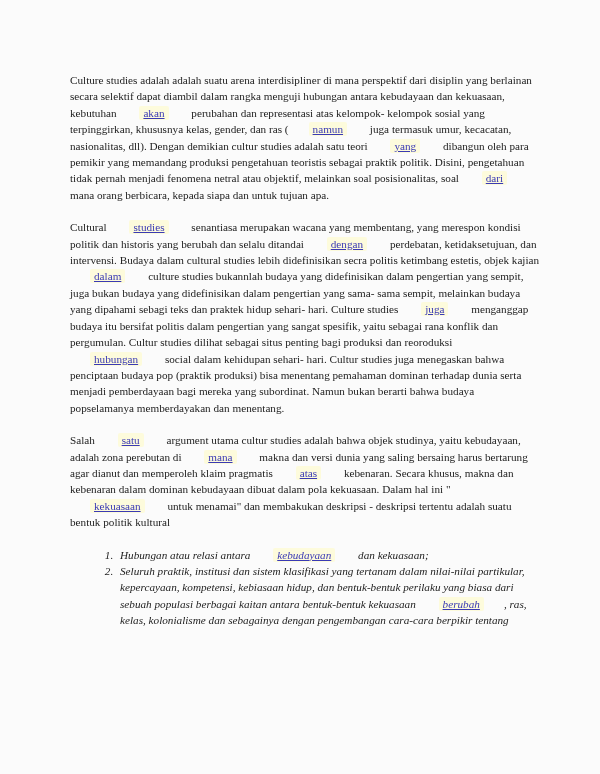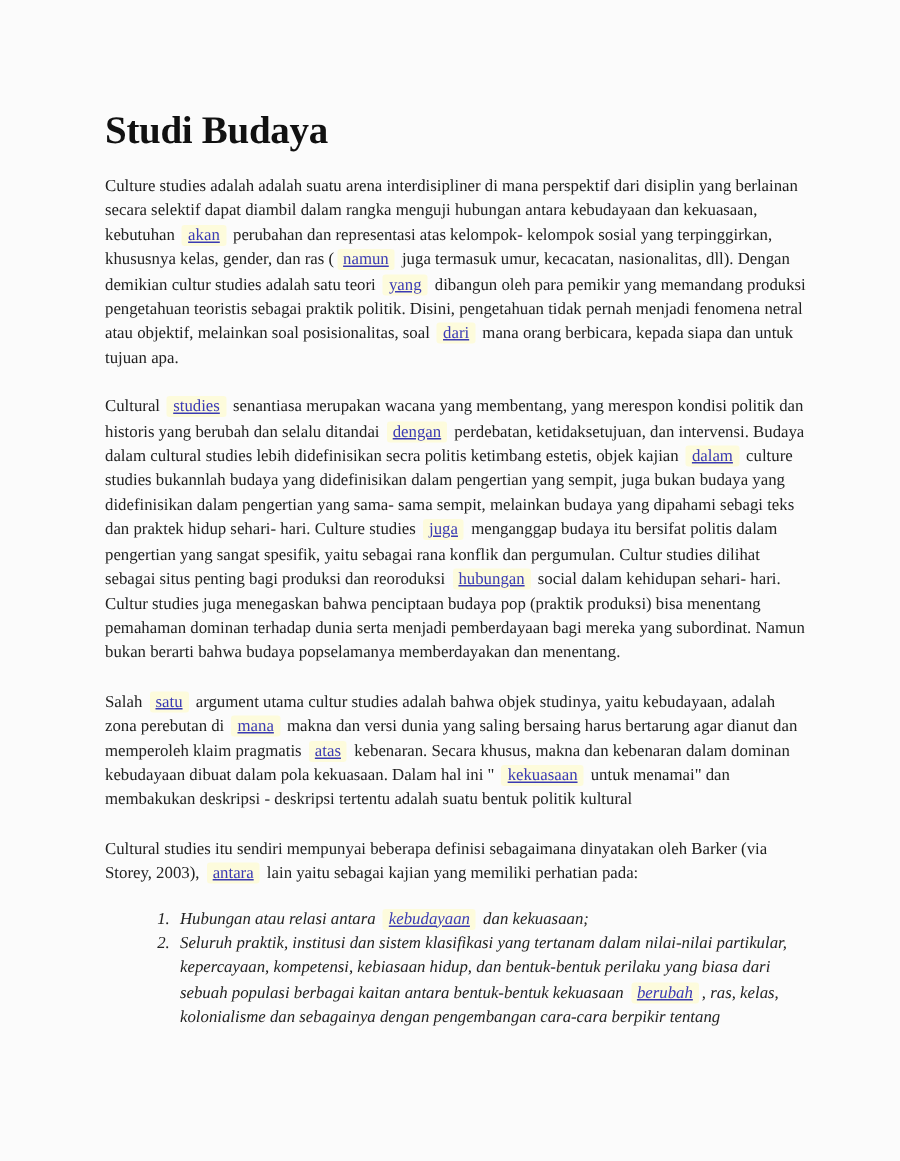--- a/index.html
+++ b/index.html
@@ -33,43 +33,41 @@
     font-size: 11.2px;
     line-height: 16.4px;
     margin: 0 0 16px 0;
     text-align: left;
   }
   .lnk {
     color: #3a3ab4;
     text-decoration: underline;
     background: #fdfbdc;
     padding: 1px 4px;
-    margin: 0 2px;
+    margin: 0 20px;
     border-radius: 2px;
     cursor: pointer;
   }
   ol {
     font-size: 11.2px;
     line-height: 16.4px;
     margin: 14px 0 0 0;
     padding-left: 46px;
   }
   ol li {
     padding-left: 4px;
     font-style: italic;
   }
 </style>
 </head>
 <body>
 
 <div class="page">
-  <h1>Studi Budaya</h1>
 
   <p><span>Culture studies adalah adalah suatu arena interdisipliner di mana perspektif dari disiplin yang berlainan secara selektif dapat diambil dalam rangka menguji hubungan antara kebudayaan dan kekuasaan, kebutuhan </span><span class="lnk">akan</span><span> perubahan dan representasi atas kelompok- kelompok sosial yang terpinggirkan, khususnya kelas, gender, dan ras (</span><span class="lnk">namun</span><span> juga termasuk umur, kecacatan, nasionalitas, dll). Dengan demikian cultur studies adalah satu teori </span><span class="lnk">yang</span><span> dibangun oleh para pemikir yang memandang produksi pengetahuan teoristis sebagai praktik politik. Disini, pengetahuan tidak pernah menjadi fenomena netral atau objektif, melainkan soal posisionalitas, soal </span><span class="lnk">dari</span><span> mana orang berbicara, kepada siapa dan untuk tujuan apa.</span></p>
   <p><span>Cultural </span><span class="lnk">studies</span><span> senantiasa merupakan wacana yang membentang, yang merespon kondisi politik dan historis yang berubah dan selalu ditandai </span><span class="lnk">dengan</span><span> perdebatan, ketidaksetujuan, dan intervensi. Budaya dalam cultural studies lebih didefinisikan secra politis ketimbang estetis, objek kajian </span><span class="lnk">dalam</span><span> culture studies bukannlah budaya yang didefinisikan dalam pengertian yang sempit, juga bukan budaya yang didefinisikan dalam pengertian yang sama- sama sempit, melainkan budaya yang dipahami sebagi teks dan praktek hidup sehari- hari. Culture studies </span><span class="lnk">juga</span><span> menganggap budaya itu bersifat politis dalam pengertian yang sangat spesifik, yaitu sebagai rana konflik dan pergumulan. Cultur studies dilihat sebagai situs penting bagi produksi dan reoroduksi </span><span class="lnk">hubungan</span><span> social dalam kehidupan sehari- hari. Cultur studies juga menegaskan bahwa penciptaan budaya pop (praktik produksi) bisa menentang pemahaman dominan terhadap dunia serta menjadi pemberdayaan bagi mereka yang subordinat. Namun bukan berarti bahwa budaya popselamanya memberdayakan dan menentang.</span></p>
   <p><span>Salah </span><span class="lnk">satu</span><span> argument utama cultur studies adalah bahwa objek studinya, yaitu kebudayaan, adalah zona perebutan di </span><span class="lnk">mana</span><span> makna dan versi dunia yang saling bersaing harus bertarung agar dianut dan memperoleh klaim pragmatis </span><span class="lnk">atas</span><span> kebenaran. Secara khusus, makna dan kebenaran dalam dominan kebudayaan dibuat dalam pola kekuasaan. Dalam hal ini " </span><span class="lnk">kekuasaan</span><span> untuk menamai" dan membakukan deskripsi - deskripsi tertentu adalah suatu bentuk politik kultural</span></p>
-  <p style="margin-bottom:0"><span>Cultural studies itu sendiri mempunyai beberapa definisi sebagaimana dinyatakan oleh Barker (via Storey, 2003), </span><span class="lnk">antara</span><span> lain yaitu sebagai kajian yang memiliki perhatian pada:</span></p>
 
   <ol>
     <li><span>Hubungan atau relasi antara </span><span class="lnk">kebudayaan</span><span> dan kekuasaan;</span></li>
     <li><span>Seluruh praktik, institusi dan sistem klasifikasi yang tertanam dalam nilai-nilai partikular, kepercayaan, kompetensi, kebiasaan hidup, dan bentuk-bentuk perilaku yang biasa dari sebuah populasi berbagai kaitan antara bentuk-bentuk kekuasaan </span><span class="lnk">berubah</span><span>, ras, kelas, kolonialisme dan sebagainya dengan pengembangan cara-cara berpikir tentang</span></li>
   </ol>
 </div>
 
 </body></html>

